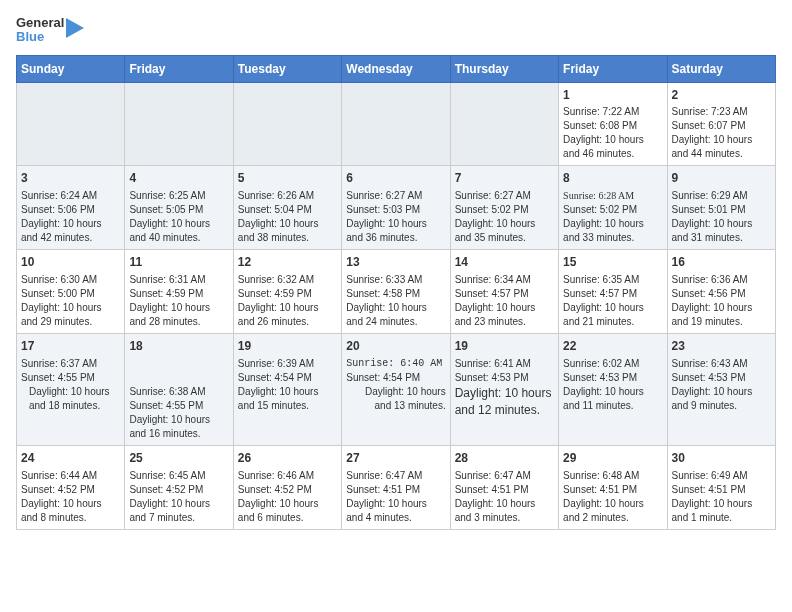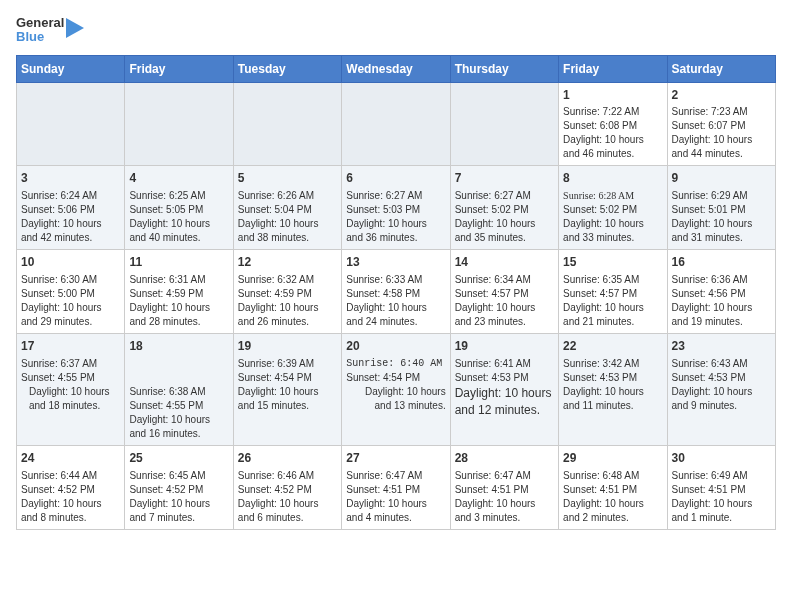--- a/index.html
+++ b/index.html
@@ -238,21 +238,21 @@
           <span style="display: block; font-size: 10px; text-align: right;">Daylight: 10 hours and 13 minutes.</span>
         </td>
         <td>
           <span class="day-num">19</span>
           <span style="display: block; font-size: 10px;">Sunrise: 6:41 AM</span>
           <span style="display: block; font-size: 10px;">Sunset: 4:53 PM</span>
           <span style="display: block; font-size: 12px;">Daylight: 10 hours and 12 minutes.</span>
         </td>
         <td>
           <span class="day-num">22</span>
-          <span style="display: block; font-size: 10px;">Sunrise: 3:42 AM</span>
+          <span style="display: block; font-size: 10px;">Sunrise: 6:02 AM</span>
           <span style="display: block; font-size: 10px;">Sunset: 4:53 PM</span>
           <span style="display: block; font-size: 10px;">Daylight: 10 hours and 11 minutes.</span>
         </td>
         <td>
           <span class="day-num">23</span>
           <span style="display: block; font-size: 10px;">Sunrise: 6:43 AM</span>
           <span style="display: block; font-size: 10px;">Sunset: 4:53 PM</span>
           <span style="display: block; font-size: 10px;">Daylight: 10 hours and 9 minutes.</span>
         </td>
       </tr>

